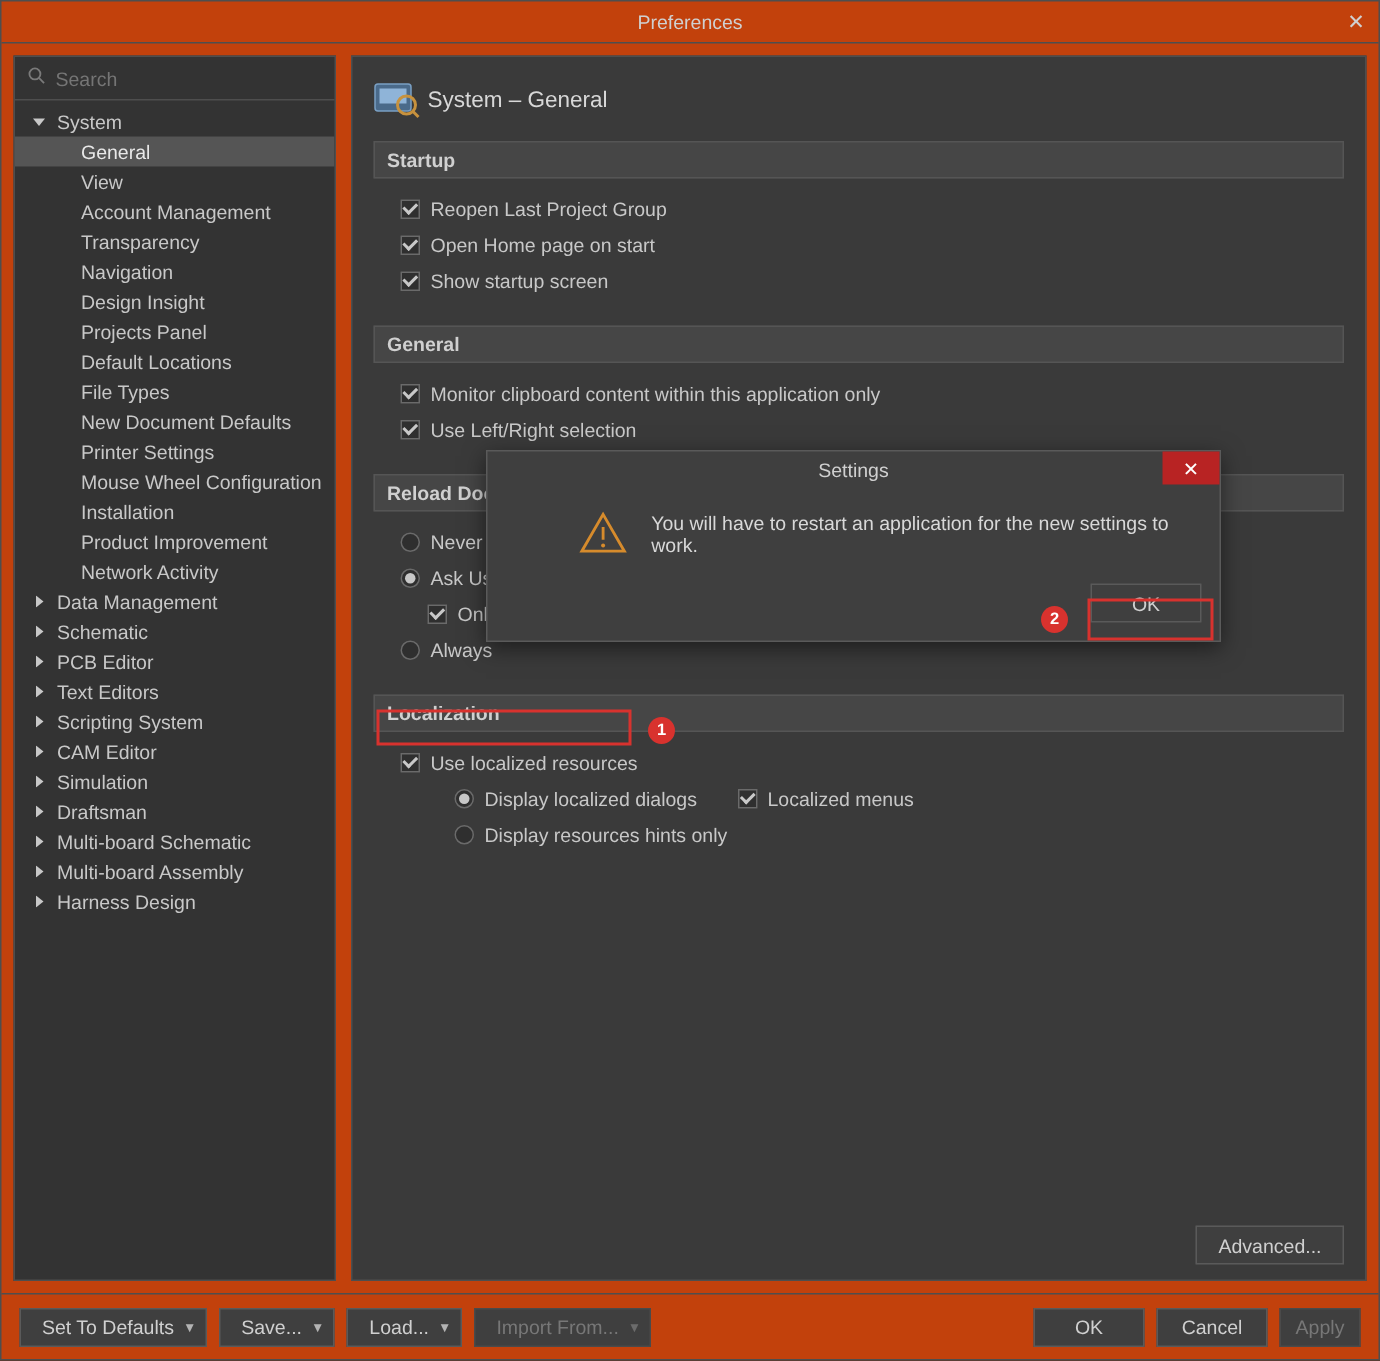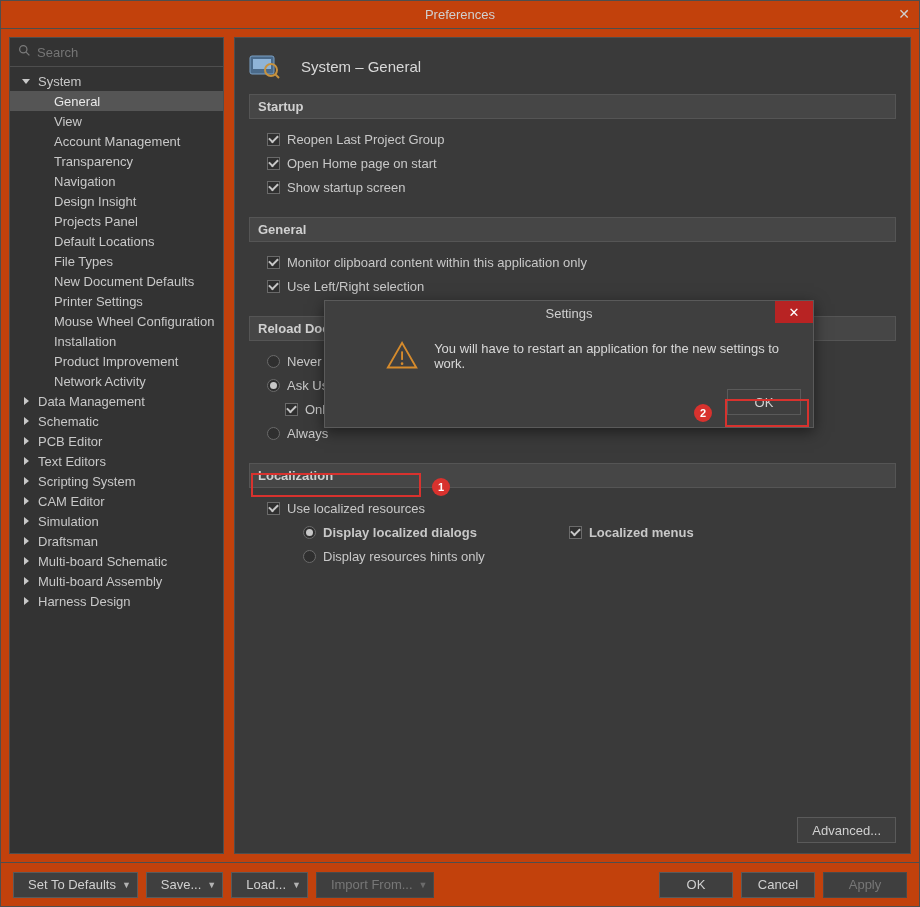--- a/index.html
+++ b/index.html
@@ -105,21 +105,21 @@
     min-width: 0;
   }
   .main-inner {
     flex: 1;
     overflow: auto;
     padding: 14px 14px 6px 14px;
   }
   .page-head {
     display: flex;
     align-items: center;
-    gap: 20px;
+    gap: 4px;
     margin-bottom: 14px;
   }
   .page-icon {
     width: 32px; height: 28px;
     display: flex; align-items: center; justify-content: center;
   }
   .page-title { font-size: 15px; color: #d8d8d8; }
   .section-head {
     background: #464646;
     border: 1px solid #555;
@@ -157,23 +157,22 @@
     margin-top: -2px;
   }
   .rad.on::after {
     content: "";
     width: 7px; height: 7px;
     border-radius: 50%;
     background: #c8c8c8;
   }
   .loc-row {
     display: flex;
-    gap: 92px;
+    gap: 27px;
     padding-left: 36px;
-    font-weight: bold;
   }
   .advanced-row {
     display: flex;
     justify-content: flex-end;
     padding: 6px 14px 10px 0;
   }
   .btn {
     background: #3f3f3f;
     border: 1px solid #5a5a5a;
     color: #d0d0d0;
@@ -545,21 +544,21 @@
       <span>Load...</span>
         <span class="caret">▼</span>
     </button>
     <button class="btn split disabled">
       <span>Import From...</span>
         <span class="caret">▼</span>
     </button>
     <div class="spacer"></div>
     <button class="btn" style="width:74px;justify-content:center">OK</button>
     <button class="btn" style="width:74px;justify-content:center">Cancel</button>
-    <button class="btn disabled" style="width:84px;justify-content:center">Apply</button>
+    <button class="btn disabled" style="width:54px;justify-content:center">Apply</button>
   </div>
 </div>
 
 <div class="hl" style="left:251px; top:473px; width:170px; height:24px;"></div>
 <div class="badge" style="left:432px; top:478px;">1</div>
 
 <div class="modal" style="left:324px; top:300px; width:490px;">
   <div class="modal-title">
     <span>Settings</span>
     <span class="modal-close">✕</span>

